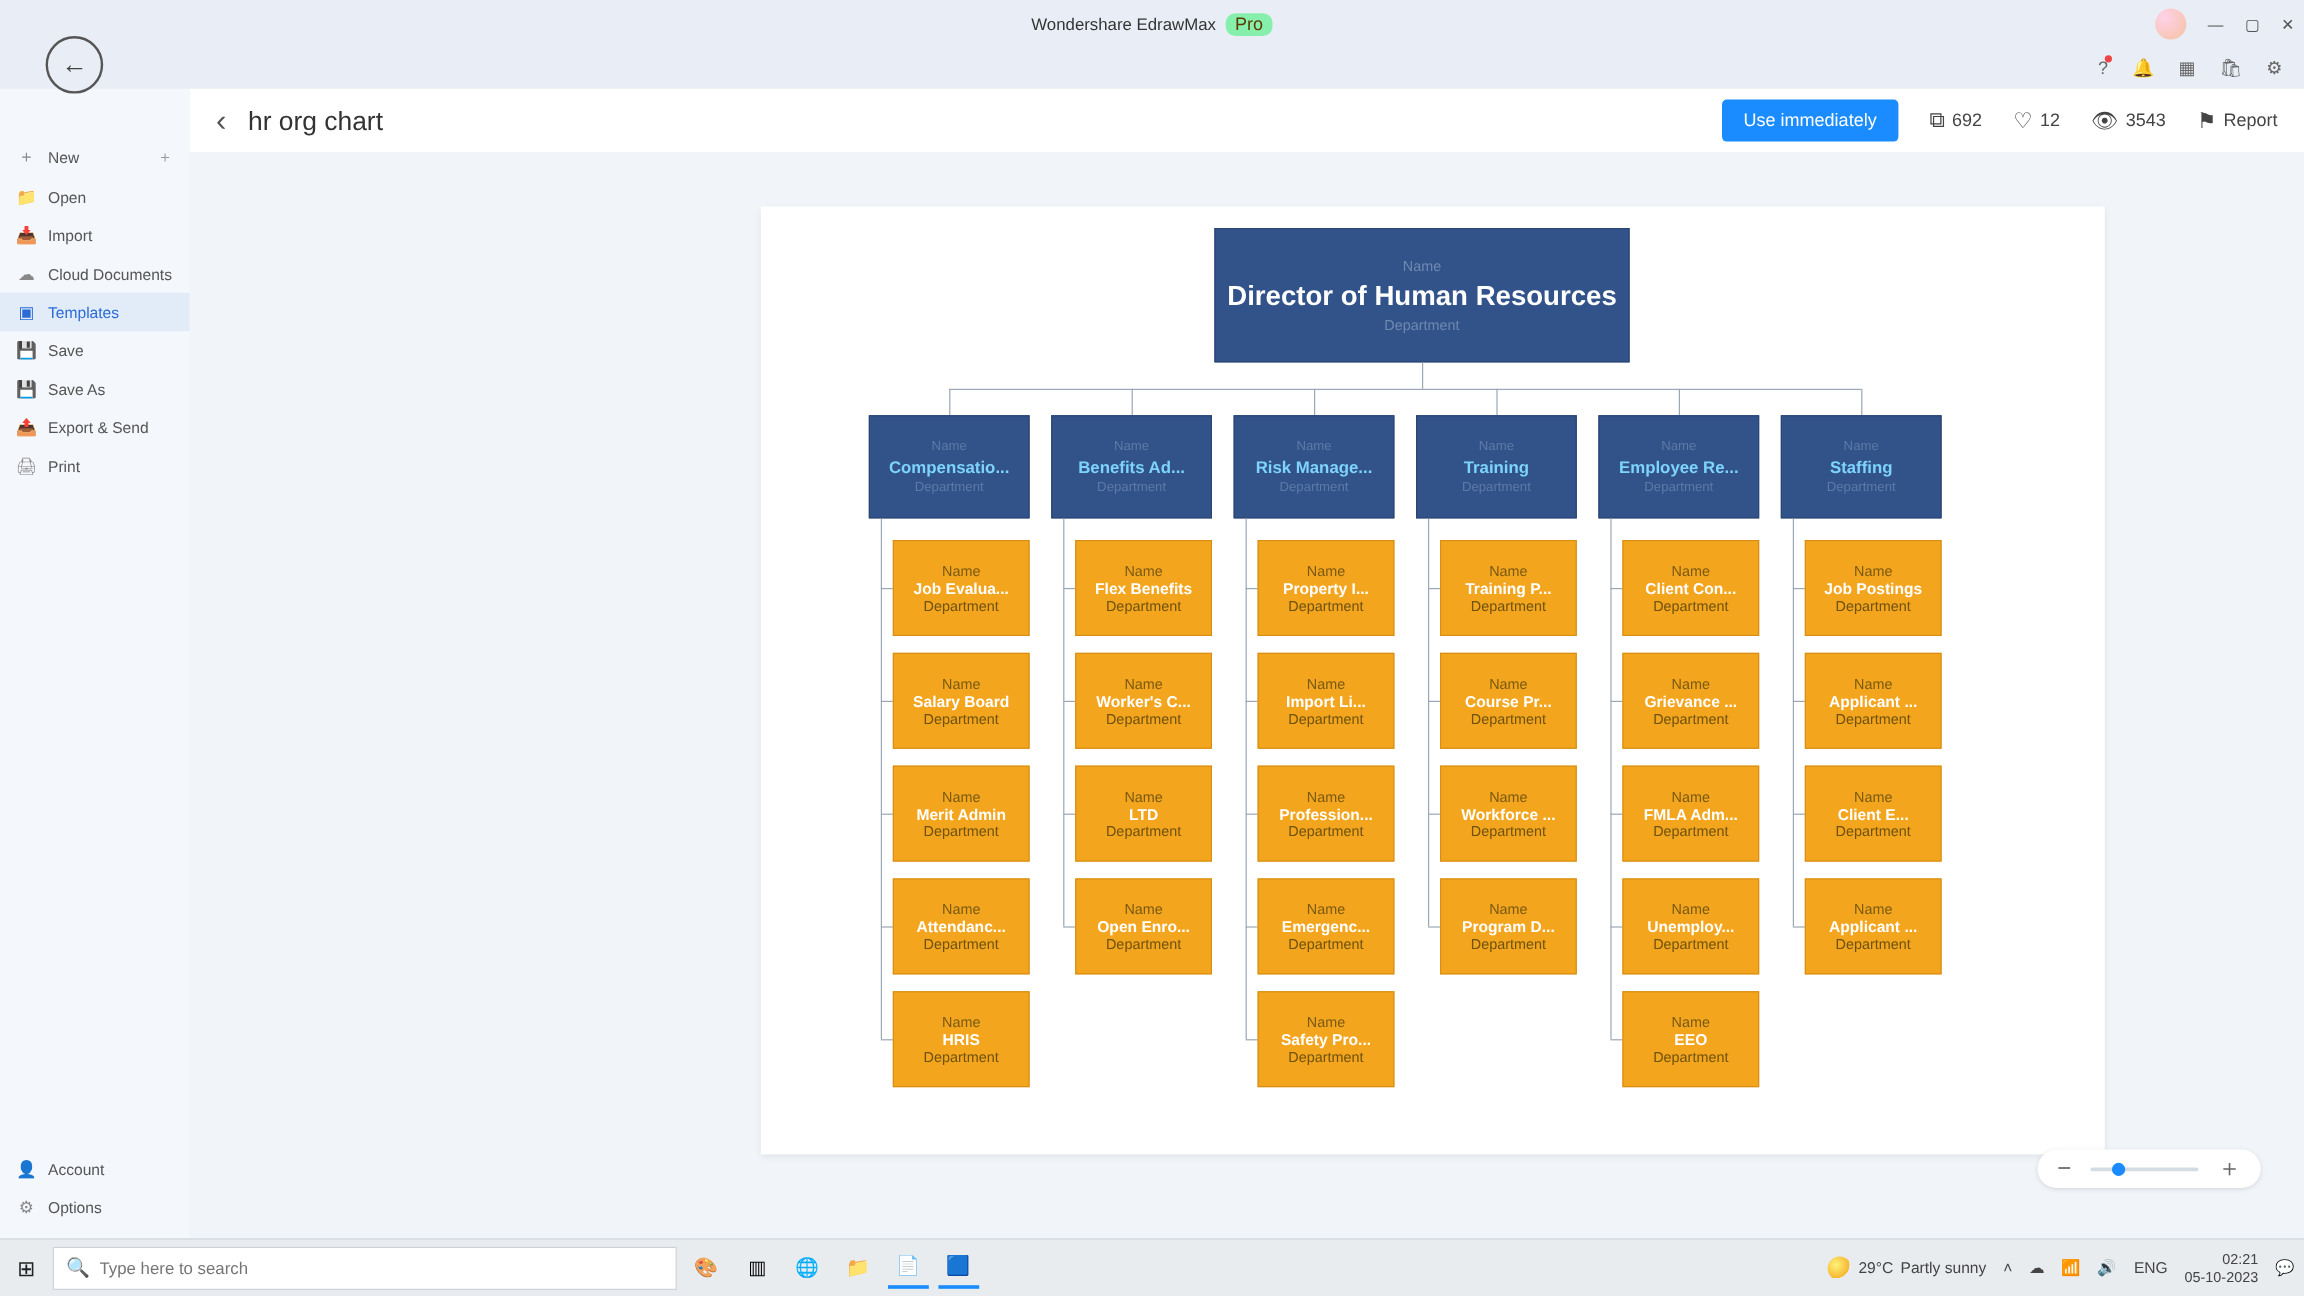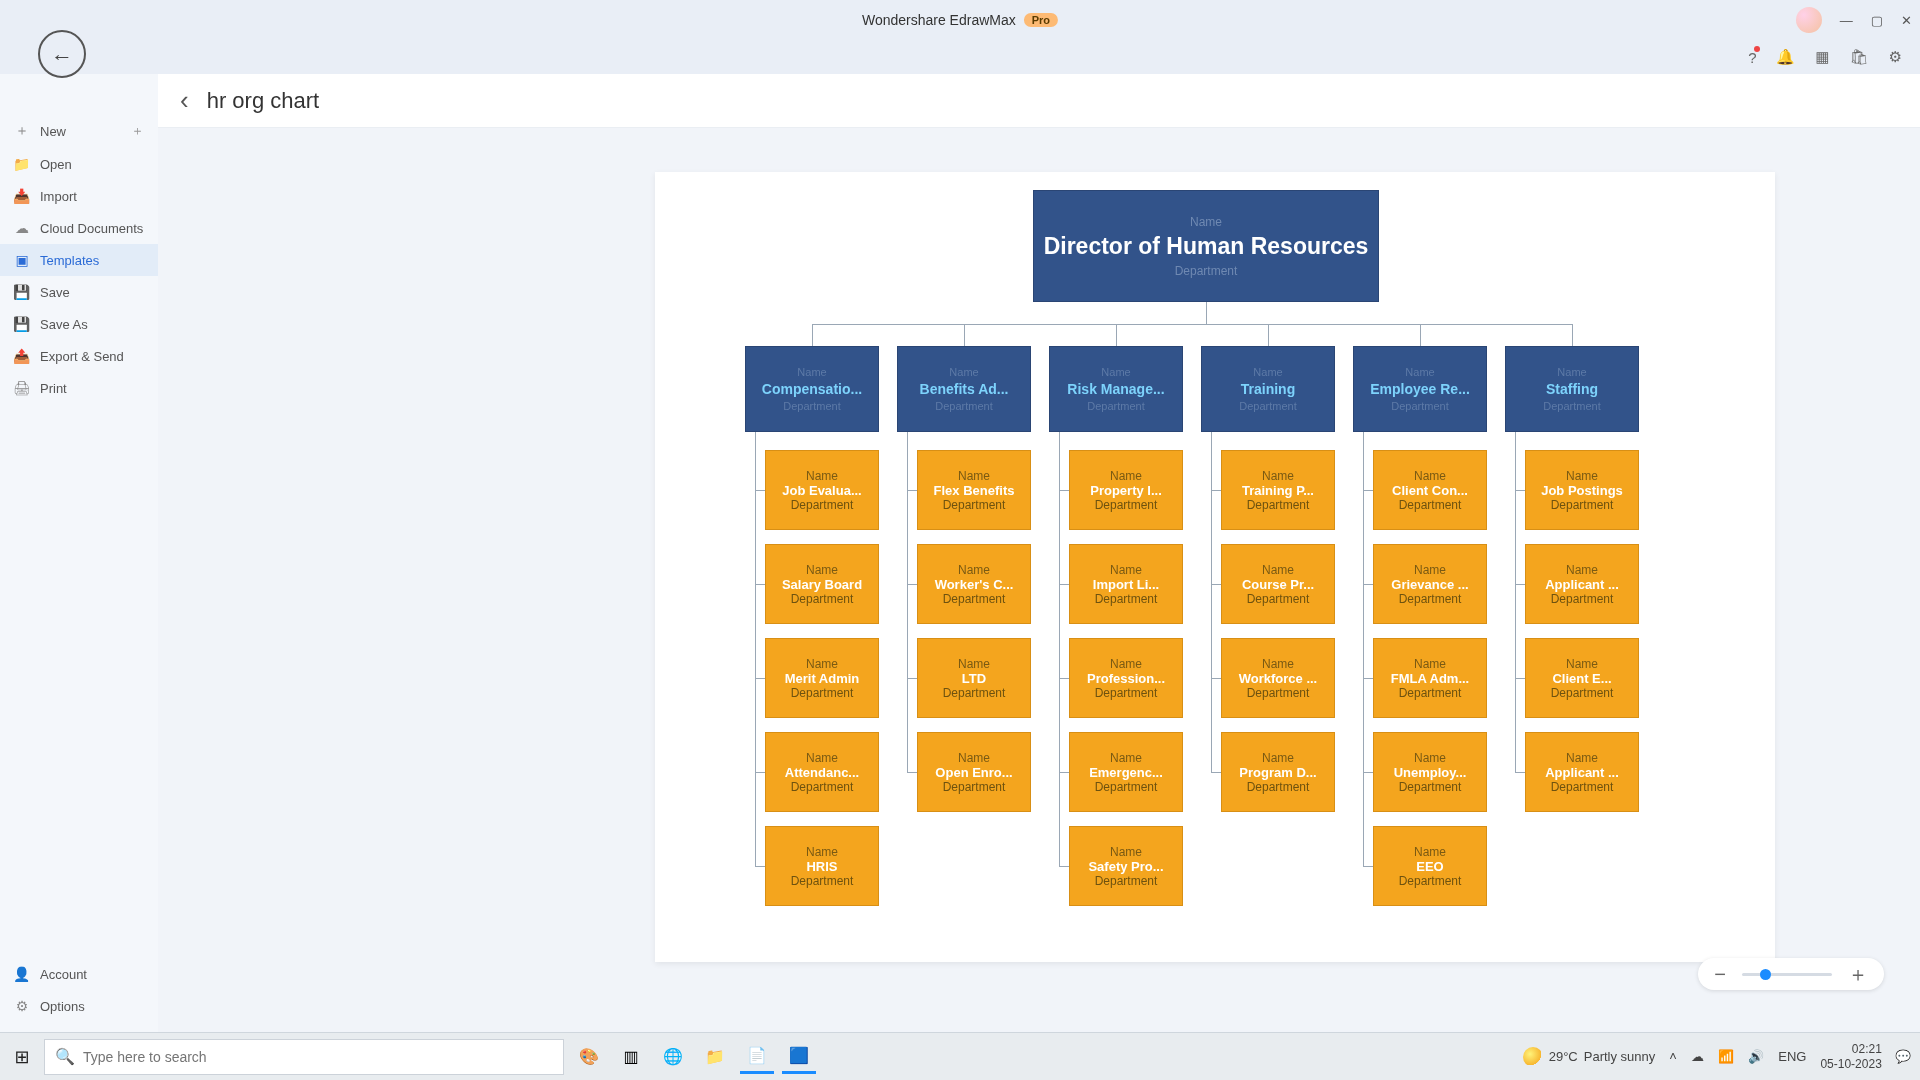--- a/index.html
+++ b/index.html
@@ -1,21 +1,21 @@
 <!DOCTYPE html>
 <html><head>
 <meta charset="utf-8">
 <style>
   * { box-sizing: border-box; margin: 0; padding: 0; font-family: "Segoe UI", Arial, sans-serif; }
   html, body { width: 1920px; height: 1080px; overflow: hidden; background: #f1f4f9; }
 
   
   .titlebar { height: 40px; background: #e9eef6; display: flex; align-items: center; position: relative; }
   .titlebar .center { position: absolute; left: 50%; transform: translateX(-50%); display: flex; align-items: center; gap: 8px; font-size: 14px; color: #333; }
-  .badge-pro { background: #fdba74; border-radius: 8px; padding: 1px 8px; font-size: 11px; color: #5a3b00; font-weight: 700; }
+  .badge-pro { background: #86efac; border-radius: 8px; padding: 1px 8px; font-size: 15px; color: #5a3b00; font-weight: 400; }
   .titlebar .right { position: absolute; right: 8px; display: flex; align-items: center; gap: 18px; }
   .win-icons { display: flex; gap: 18px; color: #555; font-size: 13px; }
   .win-icons span { cursor: pointer; }
   .avatar-circle { width: 26px; height: 26px; border-radius: 50%; background: radial-gradient(circle at 30% 30%, #ffd1e8, #f4c2a1); }
 
   
   .secondrow { height: 34px; background: #e9eef6; display: flex; justify-content: flex-end; align-items: center; padding-right: 18px; gap: 20px; color: #666; font-size: 15px; }
   .secondrow .ic { cursor: pointer; position: relative; }
   .red-dot { position: absolute; top: -3px; right: -3px; width: 6px; height: 6px; background: #e44; border-radius: 50%; }
 
@@ -37,21 +37,21 @@
   .content { flex: 1; display: flex; flex-direction: column; background: #f1f4f9; }
   .content-header { height: 54px; background: #fff; display: flex; align-items: center; padding: 0 22px; gap: 18px; border-bottom:1px solid #eaeef3; }
   .chevron-left { font-size: 26px; color: #555; cursor: pointer; }
   .page-title { font-size: 22px; color: #333; }
   .header-right { margin-left: auto; display: flex; align-items: center; gap: 26px; color: #444; font-size: 15px; }
   .use-btn { background: #1a8cff; color: #fff; border: none; border-radius: 4px; padding: 9px 18px; font-size: 15px; cursor: pointer; }
   .stat { display: flex; align-items: center; gap: 6px; cursor: pointer; }
   .stat .si { font-size: 18px; }
 
   .canvas-wrap { flex: 1; position: relative; overflow: hidden; }
-  .paper { position: absolute; left: 476px; top: 44px; width: 1120px; height: 790px; background: #fff; box-shadow: 0 2px 6px rgba(0,0,0,.07); margin-left: 21px; }
+  .paper { position: absolute; left: 476px; top: 44px; width: 1120px; height: 790px; background: #fff; box-shadow: 0 2px 6px rgba(0,0,0,.07); }
 
   
   .chart { position: absolute; inset: 0; }
 
   .node-dir {
     position: absolute;
     background: #32538a;
     border: 1px solid #2a4574;
     color: #fff;
     display: flex; flex-direction: column; align-items:center; justify-content:center;
@@ -182,20 +182,39 @@
           <span class="si">⚙</span>
           <span>Options</span>
         </div>
       </div>
   </div>
 
   <div class="content">
     <div class="content-header">
       <span class="chevron-left">‹</span>
       <span class="page-title">hr org chart</span>
+      <div class="header-right">
+        <button class="use-btn">Use immediately</button>
+        <div class="stat">
+            <span class="si">⧉</span>
+            <span>692</span>
+          </div>
+        <div class="stat">
+            <span class="si">♡</span>
+            <span>12</span>
+          </div>
+        <div class="stat">
+            <span class="si">👁</span>
+            <span>3543</span>
+          </div>
+        <div class="stat">
+            <span class="si">⚑</span>
+            <span>Report</span>
+          </div>
+      </div>
     </div>
 
     <div class="canvas-wrap">
       <div class="paper">
         <div class="chart" id="chart">
             <div class="node-dir" style="left: 378px; top: 18px; width: 346px; height: 112px;">
               <span class="faint">Name</span>
               <span class="title">Director of Human Resources</span>
               <span class="faint">Department</span>
             </div>

